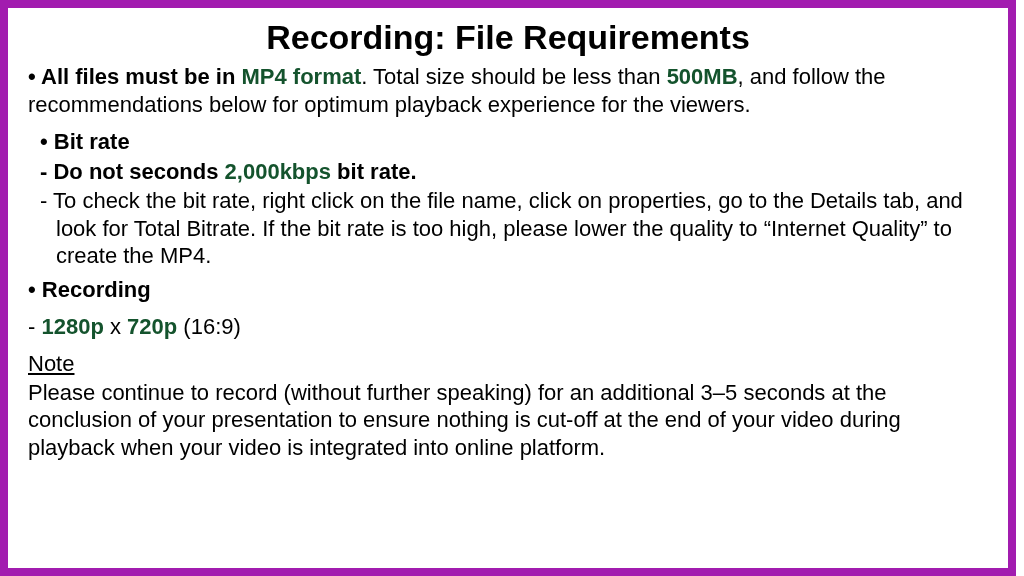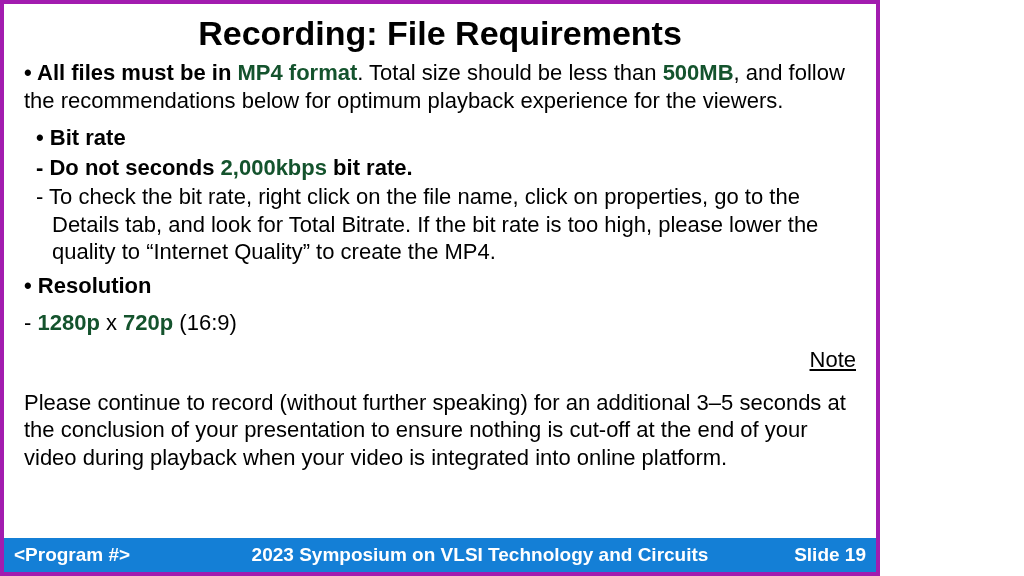--- a/index.html
+++ b/index.html
@@ -1,19 +1,19 @@
 <!DOCTYPE html>
 <html><head>
 <meta charset="utf-8">
 <style>
   * { box-sizing: border-box; margin: 0; padding: 0; }
   html, body { width: 1024px; height: 576px; overflow: hidden; font-family: "Trebuchet MS", "Lucida Sans", Verdana, sans-serif; background: #fff; }
   .slide {
-    width: 880px; height: 576px;
-    border: 4px solid #a21caf;
+    width: 1016px; height: 576px;
+    border: 8px solid #a21caf;
     display: flex; flex-direction: column;
     position: relative;
   }
   .content {
     flex: 1 1 auto;
     padding: 10px 20px 8px 20px;
     color: #000;
   }
   .title {
     text-align: center;
@@ -22,21 +22,21 @@
     margin-bottom: 6px;
   }
   .para {
     font-size: 22px;
     line-height: 1.25;
     margin-bottom: 10px;
   }
   .indent { padding-left: 28px; text-indent: -16px; margin-bottom: 2px; }
   .bold { font-weight: bold; }
   .red { color: #14532d; font-weight: bold; }
-  .note-head { text-decoration: underline; font-size: 22px; margin-top: 8px; margin-bottom: 16px; text-align: right; }
+  .note-head { text-decoration: underline; font-size: 22px; margin-top: 8px; margin-bottom: 2px; }
   .footer {
     flex: 0 0 auto;
     height: 34px;
     background: #147fd6;
     color: #fff;
     font-weight: bold;
     font-size: 19px;
     display: flex;
     align-items: center;
     justify-content: space-between;
@@ -62,29 +62,24 @@
       <span>•  </span><span>Bit rate</span>
     </div>
     <div class="para indent">
       <span class="bold">-  </span><span class="bold">Do not seconds </span><span class="red">2,000kbps</span><span class="bold"> bit rate.</span>
     </div>
     <div class="para indent">
       <span>-  </span><span>To check the bit rate, right click on the file name, click on properties, go to the Details tab, and look for Total Bitrate. If the bit rate is too high, please lower the quality to “Internet Quality” to create the MP4.</span>
     </div>
 
     <div class="para bold" style="margin-top:6px;">
-      <span>• </span><span>Resolution</span>
+      <span>• </span><span>Recording</span>
     </div>
     <div class="para">
       <span>- </span><span class="red">1280p</span><span> x </span><span class="red">720p</span><span> (16:9)</span>
     </div>
 
     <div class="note-head">Note</div>
     <div class="para" style="margin-bottom:3px;">Please continue to record (without further speaking) for an additional 3–5 seconds at the conclusion of your presentation to ensure nothing is cut-off at the end of your video during playback when your video is integrated into online platform.</div>
 
   </div>
 
-  <div class="footer">
-    <div class="footer-left">&lt;Program #&gt;</div>
-    <div class="footer-center">2023 Symposium on VLSI Technology and Circuits</div>
-    <div class="footer-right">Slide 19</div>
-  </div>
 </div>
 
 </body></html>

